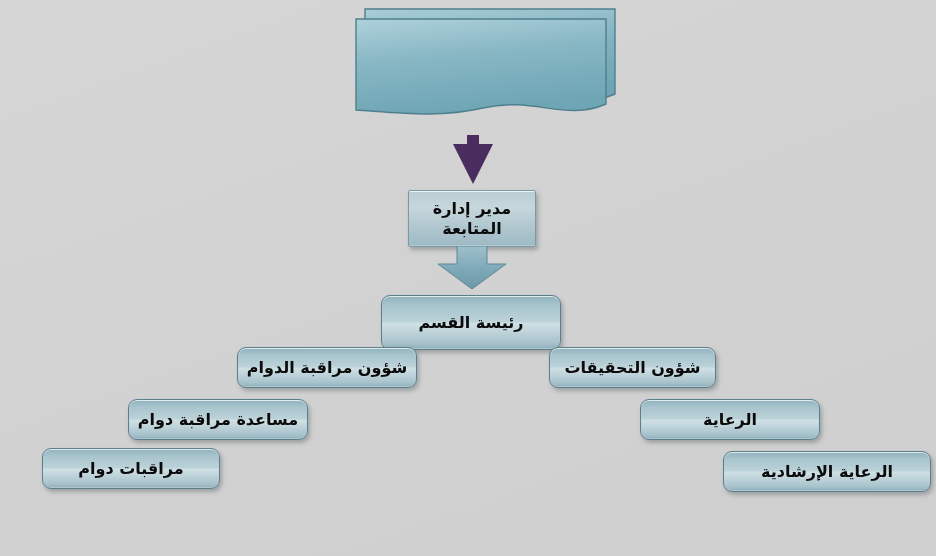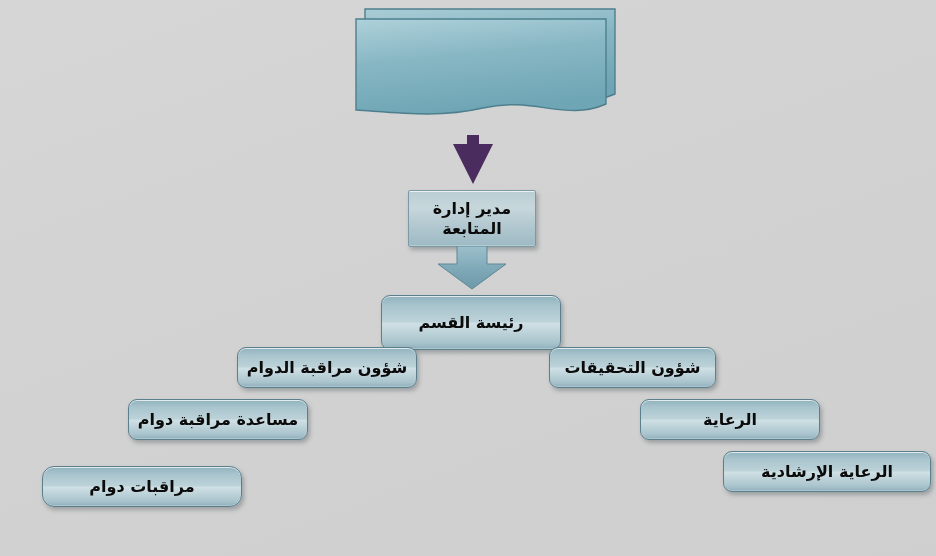--- a/index.html
+++ b/index.html
@@ -167,21 +167,21 @@
   </div>
 
   <div class="node" style="left:219px; top:347px; width:180px; height:41px;margin-left:18px;">
     <span>شؤون مراقبة الدوام</span>
   </div>
 
   <div class="node" style="left:128px; top:399px; width:180px; height:41px;">
     <span>مساعدة مراقبة دوام</span>
   </div>
 
-  <div class="node" style="left:42px; top:466px; width:200px; height:41px;border-radius:12px;">
+  <div class="node" style="left:42px; top:448px; width:178px; height:41px;">
     <span>مراقبات دوام</span>
   </div>
 
   <div class="node" style="left:549px; top:347px; width:167px; height:41px;">
     <span>شؤون التحقيقات</span>
   </div>
 
   <div class="node" style="left:640px; top:399px; width:180px; height:41px;">
     <span>الرعاية</span>
   </div>

